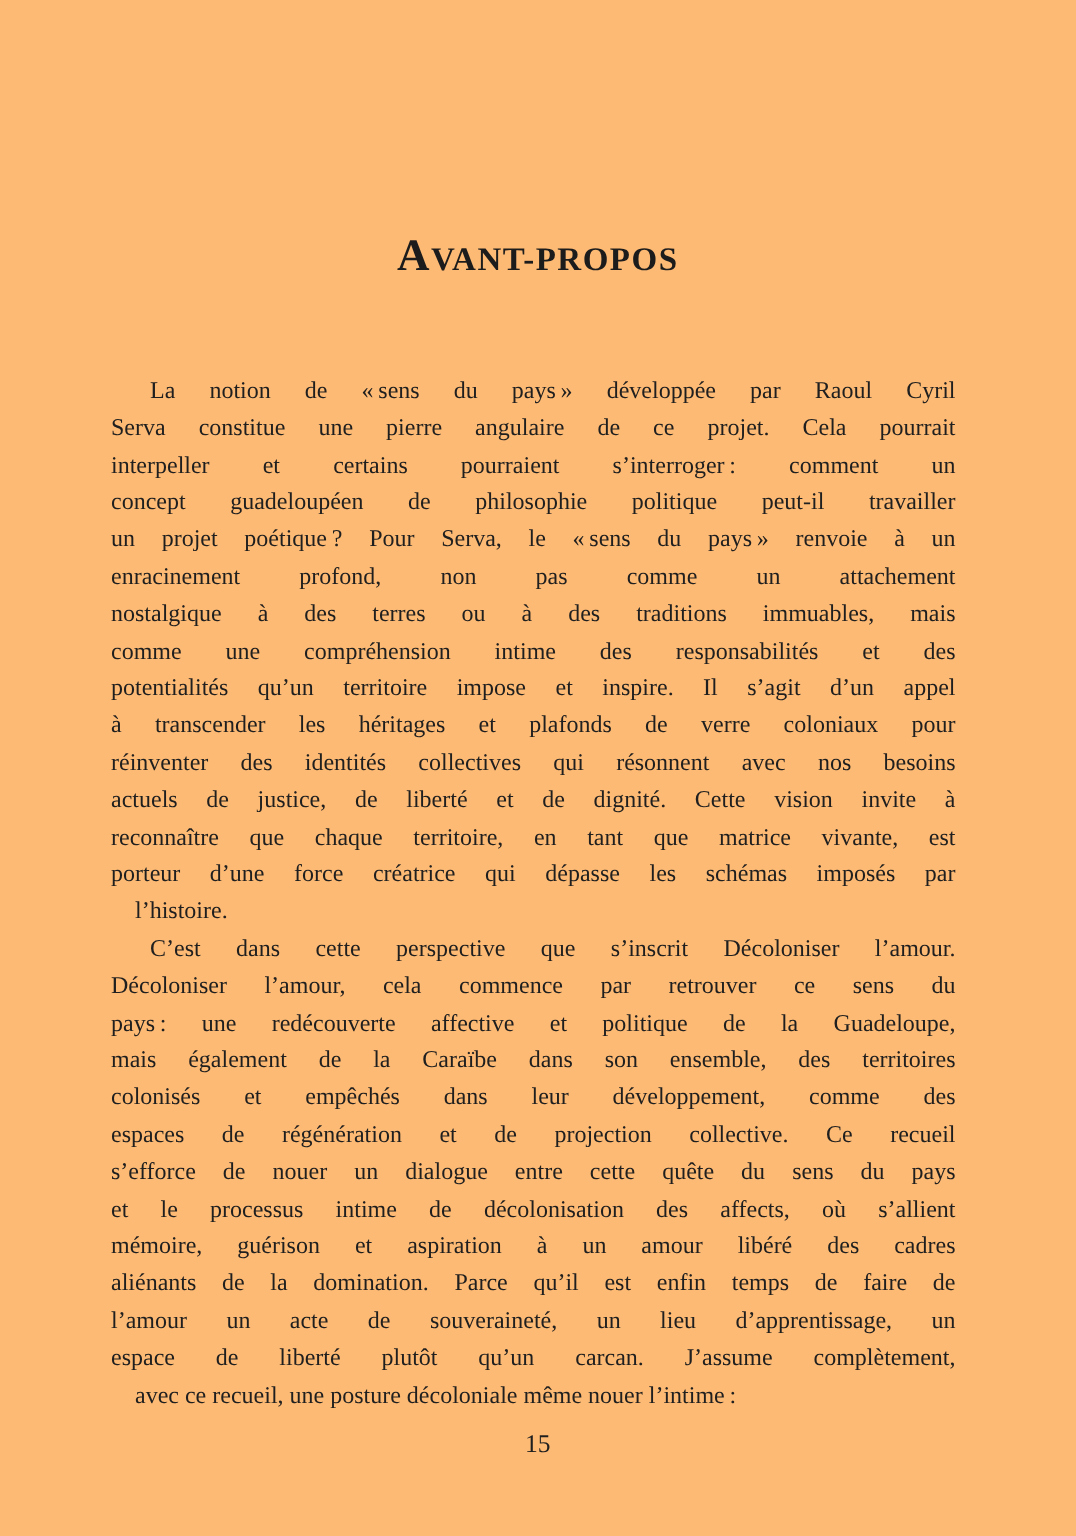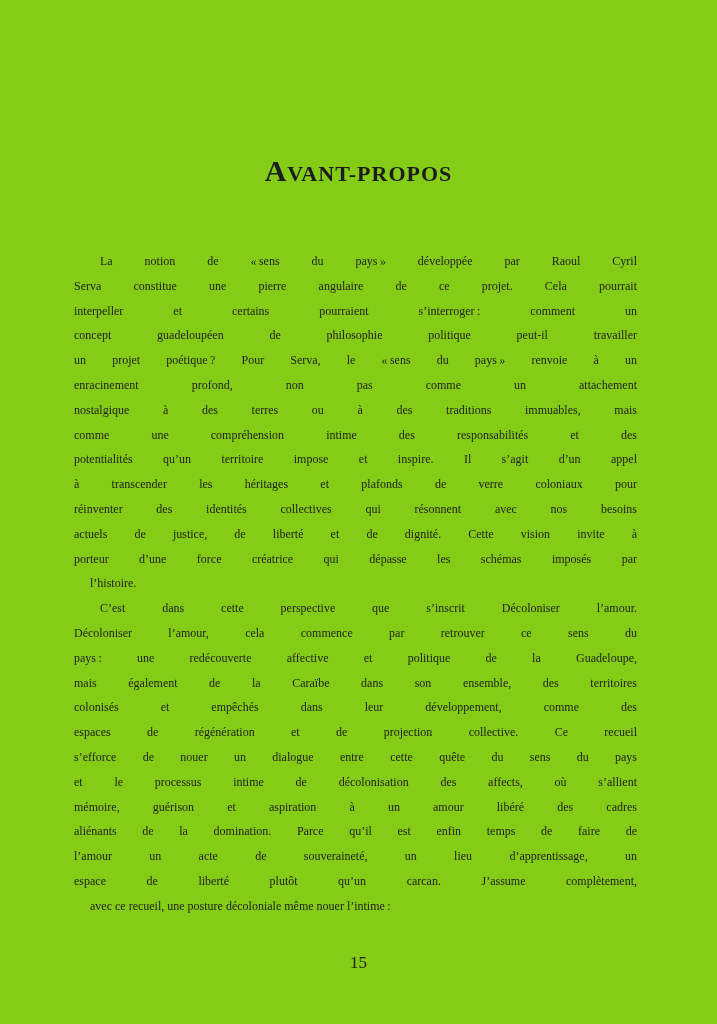--- a/index.html
+++ b/index.html
@@ -1,21 +1,21 @@
 <!DOCTYPE html>
 <html lang="fr"><head>
 <meta charset="utf-8">
 <style>
   html, body { margin: 0; padding: 0; background: #e8e8e8; }
   .page {
     position: relative;
     width: 717px;
     height: 1024px;
     margin: 0 auto;
-    background: #84cc16;
+    background: #fdba74;
     color: #1f1f1f;
     font-family: "Liberation Serif", serif;
     overflow: hidden;
   }
   .chapter-title {
     position: absolute;
     top: 140px;
     left: 0;
     right: 0;
     text-align: center;
@@ -28,21 +28,21 @@
   .chapter-title::first-letter {
     font-size: 30px;
   }
   .body-text {
     position: absolute;
     top: 249px;
     left: 74px;
     width: 563px;
   }
   .line {
-    font-size: 12px;
+    font-size: 16px;
     line-height: 24.8px;
     text-align: justify;
     text-align-last: justify;
     white-space: normal;
   }
   .line.indent { text-indent: 26px; }
   .line.last { text-align-last: left; margin-left: 16px; }
   .italic { }
   .page-number {
     position: absolute;
@@ -67,20 +67,21 @@
       <div class="line"><span>interpeller et certains pourraient s’interroger : comment un</span></div>
       <div class="line"><span>concept guadeloupéen de philosophie politique peut-il travailler</span></div>
       <div class="line"><span>un projet poétique ? Pour Serva, le « sens du pays » renvoie à un</span></div>
       <div class="line"><span>enracinement profond, non pas comme un attachement</span></div>
       <div class="line"><span>nostalgique à des terres ou à des traditions immuables, mais</span></div>
       <div class="line"><span>comme une compréhension intime des responsabilités et des</span></div>
       <div class="line"><span>potentialités qu’un territoire impose et inspire. Il s’agit d’un appel</span></div>
       <div class="line"><span>à transcender les héritages et plafonds de verre coloniaux pour</span></div>
       <div class="line"><span>réinventer des identités collectives qui résonnent avec nos besoins</span></div>
       <div class="line"><span>actuels de justice, de liberté et de dignité. Cette vision invite à</span></div>
+      <div class="line"><span>reconnaître que chaque territoire, en tant que matrice vivante, est</span></div>
       <div class="line"><span>porteur d’une force créatrice qui dépasse les schémas imposés par</span></div>
       <div class="line last"><span>l’histoire.</span></div>
       <div class="line indent"><span>C’est dans cette perspective que s’inscrit </span><span class="italic">Décoloniser l’amour.</span></div>
       <div class="line"><span>Décoloniser l’amour, cela commence par retrouver ce sens du</span></div>
       <div class="line"><span>pays : une redécouverte affective et politique de la Guadeloupe,</span></div>
       <div class="line"><span>mais également de la Caraïbe dans son ensemble, des territoires</span></div>
       <div class="line"><span>colonisés et empêchés dans leur développement, comme des</span></div>
       <div class="line"><span>espaces de régénération et de projection collective. Ce recueil</span></div>
       <div class="line"><span>s’efforce de nouer un dialogue entre cette quête du sens du pays</span></div>
       <div class="line"><span>et le processus intime de décolonisation des affects, où s’allient</span></div>

